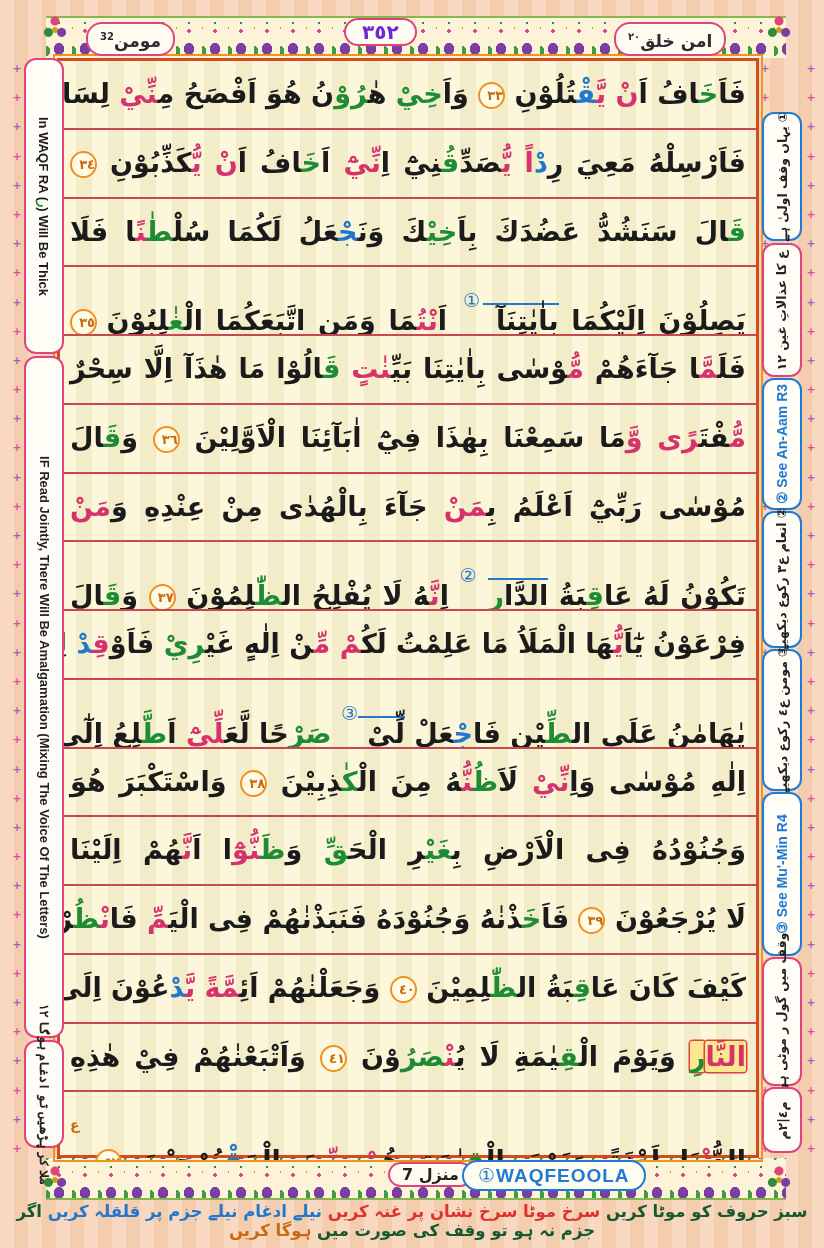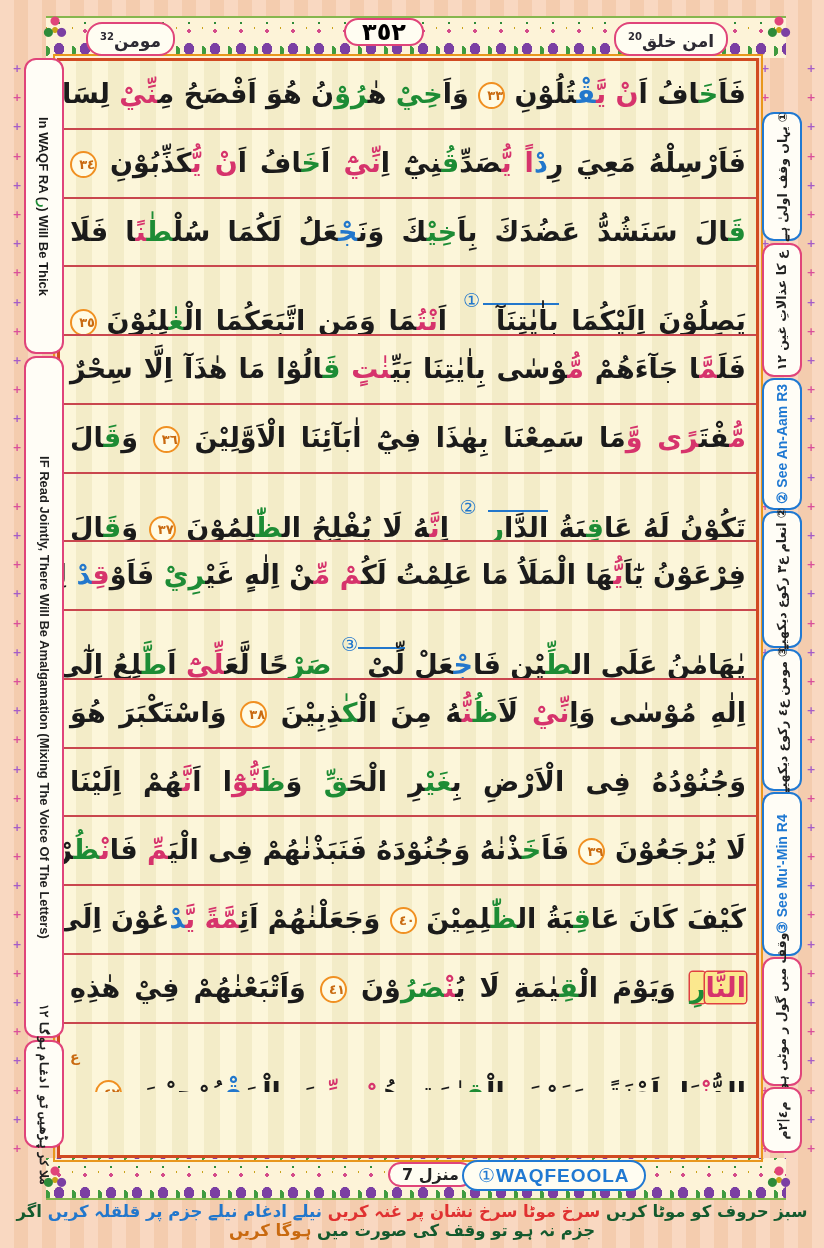--- a/index.html
+++ b/index.html
@@ -24,21 +24,21 @@
   }
   #top-band{top:16px;}
   #bottom-band{top:1158px;border-top:none;border-bottom:2px solid #86b64e;
     background-position:0 4px;}
   .cartouche{
     position:absolute;background:#fffdf2;border:2.5px solid #e0447a;border-radius:16px;
     padding:2px 12px;font-weight:bold;color:#2d2a33;white-space:nowrap;
     direction:rtl;font-size:17px;line-height:22px;z-index:5;
   }
   .cartouche .small-num{font-size:10px;vertical-align:super;color:#2d2a33;}
-  #page-num{font-size:24px;color:#000000;padding:1px 16px;}
+  #page-num{font-size:20px;color:#6d28d9;padding:1px 16px;}
   
   #frame{
     position:absolute;left:57px;top:58px;width:702px;height:1100px;box-sizing:border-box;
     border:3px solid #d14a22;outline:2px solid #e8971c;outline-offset:2px;
     background:repeating-linear-gradient(90deg,#fcf6da 0 16px,#f3ecc8 16px 32px);
     z-index:2;
   }
   .qline{
     box-sizing:border-box;height:68.75px;padding:0 10px;border-bottom:2px solid #c9474e;
     direction:rtl;text-align:justify;text-align-last:justify;
@@ -109,21 +109,21 @@
 <div class="floret" style="left:40px;top:1162px;"></div>
 <div class="floret" style="right:30px;top:1162px;"></div>
 
 <div class="cartouche" style="left:86px;top:22px;">
   <span>مومن</span><span class="small-num">32</span>
 </div>
 <div class="cartouche" id="page-num" style="left:344px;top:18px;">
   <span>٣٥٢</span>
 </div>
 <div class="cartouche" style="left:614px;top:22px;">
-  <span>امن خلق</span><span class="small-num">20</span>
+  <span>امن خلق</span><span class="small-num">٢٠</span>
 </div>
 
 <div class="plus-strip" style="left:10px;">
     <span style="color: rgb(164, 92, 201);">+</span>
     <span style="color: rgb(217, 79, 155);">+</span>
     <span style="color: rgb(164, 92, 201);">+</span>
     <span style="color: rgb(217, 79, 155);">+</span>
     <span style="color: rgb(164, 92, 201);">+</span>
     <span style="color: rgb(217, 79, 155);">+</span>
     <span style="color: rgb(164, 92, 201);">+</span>
@@ -242,20 +242,21 @@
   </div>
 
 <div id="frame">
   <div id="text-area">
       <div class="qline"><span style="color: rgb(27, 27, 27);">فَاَ</span><span style="color: rgb(29, 140, 53);">خَ</span><span style="color: rgb(27, 27, 27);">افُ اَ</span><span style="color: rgb(214, 51, 108);">نْ يَّ</span><span style="color: rgb(34, 119, 204);">قْ</span><span style="color: rgb(27, 27, 27);">تُلُوْنِ </span><span class="verse" style="color: rgb(201, 106, 16);">٣٣</span><span style="color: rgb(27, 27, 27);"> وَاَ</span><span style="color: rgb(29, 140, 53);">خِيْ</span><span style="color: rgb(27, 27, 27);"> هٰ</span><span style="color: rgb(29, 140, 53);">رُوْ</span><span style="color: rgb(27, 27, 27);">نُ هُوَ اَفْصَحُ مِ</span><span style="color: rgb(214, 51, 108);">نِّيْ</span><span style="color: rgb(27, 27, 27);"> لِسَا</span><span style="color: rgb(214, 51, 108);">نًا</span></div>
       <div class="qline"><span style="color: rgb(27, 27, 27);">فَاَرْسِلْهُ مَعِيَ رِ</span><span style="color: rgb(34, 119, 204);">دْ</span><span style="color: rgb(214, 51, 108);">اً يُّ</span><span style="color: rgb(27, 27, 27);">صَدِّ</span><span style="color: rgb(29, 140, 53);">قُ</span><span style="color: rgb(27, 27, 27);">نِيْٓ اِ</span><span style="color: rgb(214, 51, 108);">نِّيْٓ</span><span style="color: rgb(27, 27, 27);"> اَ</span><span style="color: rgb(29, 140, 53);">خَ</span><span style="color: rgb(27, 27, 27);">افُ اَ</span><span style="color: rgb(214, 51, 108);">نْ يُّ</span><span style="color: rgb(27, 27, 27);">كَذِّبُوْنِ </span><span class="verse" style="color: rgb(201, 106, 16);">٣٤</span></div>
       <div class="qline"><span style="color: rgb(29, 140, 53);">قَ</span><span style="color: rgb(27, 27, 27);">الَ سَنَشُدُّ عَضُدَكَ بِاَ</span><span style="color: rgb(29, 140, 53);">خِيْ</span><span style="color: rgb(27, 27, 27);">كَ وَنَ</span><span style="color: rgb(34, 119, 204);">جْ</span><span style="color: rgb(27, 27, 27);">عَلُ لَكُمَا سُلْ</span><span style="color: rgb(29, 140, 53);">طٰ</span><span style="color: rgb(214, 51, 108);">نً</span><span style="color: rgb(27, 27, 27);">ا فَلَا</span></div>
       <div class="qline"><span style="color: rgb(27, 27, 27);">يَصِلُوْنَ اِلَيْكُمَا </span><span class="ovl" style="color: rgb(27, 27, 27);">بِاٰيٰتِنَآ </span><span class="ref" style="color: rgb(34, 119, 204);">①</span><span style="color: rgb(27, 27, 27);"> اَ</span><span style="color: rgb(214, 51, 108);">نْتُ</span><span style="color: rgb(27, 27, 27);">مَا وَمَنِ اتَّبَعَكُمَا الْ</span><span style="color: rgb(29, 140, 53);">غٰ</span><span style="color: rgb(27, 27, 27);">لِبُوْنَ </span><span class="verse" style="color: rgb(201, 106, 16);">٣٥</span></div>
       <div class="qline"><span style="color: rgb(27, 27, 27);">فَلَ</span><span style="color: rgb(214, 51, 108);">مَّ</span><span style="color: rgb(27, 27, 27);">ا جَآءَهُمْ </span><span style="color: rgb(214, 51, 108);">مُّ</span><span style="color: rgb(27, 27, 27);">وْسٰى بِاٰيٰتِنَا بَيِّ</span><span style="color: rgb(214, 51, 108);">نٰتٍ</span><span style="color: rgb(27, 27, 27);"> </span><span style="color: rgb(29, 140, 53);">قَ</span><span style="color: rgb(27, 27, 27);">الُوْا مَا هٰذَآ اِلَّا سِحْرٌ</span></div>
       <div class="qline"><span style="color: rgb(214, 51, 108);">مُّ</span><span style="color: rgb(27, 27, 27);">فْتَ</span><span style="color: rgb(214, 51, 108);">رًى وَّ</span><span style="color: rgb(27, 27, 27);">مَا سَمِعْنَا بِهٰذَا فِيْٓ اٰبَآئِنَا الْاَوَّلِيْنَ </span><span class="verse" style="color: rgb(201, 106, 16);">٣٦</span><span style="color: rgb(27, 27, 27);"> وَ</span><span style="color: rgb(29, 140, 53);">قَ</span><span style="color: rgb(27, 27, 27);">الَ</span></div>
+      <div class="qline"><span style="color: rgb(27, 27, 27);">مُوْسٰى رَبِّيْٓ اَعْلَمُ بِ</span><span style="color: rgb(214, 51, 108);">مَنْ</span><span style="color: rgb(27, 27, 27);"> جَآءَ بِالْهُدٰى مِنْ عِنْدِهِ وَ</span><span style="color: rgb(214, 51, 108);">مَنْ</span></div>
       <div class="qline"><span style="color: rgb(27, 27, 27);">تَكُوْنُ لَهُ عَا</span><span style="color: rgb(29, 140, 53);">قِ</span><span style="color: rgb(27, 27, 27);">بَةُ </span><span class="ovl" style="color: rgb(27, 27, 27);">الدَّا</span><span class="ovl" style="color: rgb(29, 140, 53);">رِ</span><span style="color: rgb(27, 27, 27);"> </span><span class="ref" style="color: rgb(34, 119, 204);">②</span><span style="color: rgb(27, 27, 27);"> اِ</span><span style="color: rgb(214, 51, 108);">نَّ</span><span style="color: rgb(27, 27, 27);">هُ لَا يُفْلِحُ ال</span><span style="color: rgb(29, 140, 53);">ظّٰ</span><span style="color: rgb(27, 27, 27);">لِمُوْنَ </span><span class="verse" style="color: rgb(201, 106, 16);">٣٧</span><span style="color: rgb(27, 27, 27);"> وَ</span><span style="color: rgb(29, 140, 53);">قَ</span><span style="color: rgb(27, 27, 27);">الَ</span></div>
       <div class="qline"><span style="color: rgb(27, 27, 27);">فِرْعَوْنُ يٰٓاَ</span><span style="color: rgb(214, 51, 108);">يُّ</span><span style="color: rgb(27, 27, 27);">هَا الْمَلَاُ مَا عَلِمْتُ لَكُ</span><span style="color: rgb(214, 51, 108);">مْ مِّ</span><span style="color: rgb(27, 27, 27);">نْ اِلٰهٍ غَيْ</span><span style="color: rgb(29, 140, 53);">رِيْ</span><span style="color: rgb(27, 27, 27);"> فَاَوْ</span><span style="color: rgb(214, 51, 108);">قِ</span><span style="color: rgb(34, 119, 204);">دْ</span><span style="color: rgb(27, 27, 27);"> لِيْ</span></div>
       <div class="qline"><span style="color: rgb(27, 27, 27);">يٰهَامٰنُ عَلَى ال</span><span style="color: rgb(29, 140, 53);">طِّ</span><span style="color: rgb(27, 27, 27);">يْنِ فَا</span><span style="color: rgb(34, 119, 204);">جْ</span><span style="color: rgb(27, 27, 27);">عَلْ </span><span class="ovl" style="color: rgb(27, 27, 27);">لِّيْ </span><span class="ref" style="color: rgb(34, 119, 204);">③</span><span style="color: rgb(27, 27, 27);"> </span><span style="color: rgb(29, 140, 53);">صَرْ</span><span style="color: rgb(27, 27, 27);">حًا لَّعَ</span><span style="color: rgb(214, 51, 108);">لِّيْٓ</span><span style="color: rgb(27, 27, 27);"> اَ</span><span style="color: rgb(29, 140, 53);">طَّ</span><span style="color: rgb(27, 27, 27);">لِعُ اِلٰٓى</span></div>
       <div class="qline"><span style="color: rgb(27, 27, 27);">اِلٰهِ مُوْسٰى وَاِ</span><span style="color: rgb(214, 51, 108);">نِّيْ</span><span style="color: rgb(27, 27, 27);"> لَاَ</span><span style="color: rgb(29, 140, 53);">ظُ</span><span style="color: rgb(214, 51, 108);">نُّ</span><span style="color: rgb(27, 27, 27);">هُ مِنَ الْ</span><span style="color: rgb(29, 140, 53);">كٰ</span><span style="color: rgb(27, 27, 27);">ذِبِيْنَ </span><span class="verse" style="color: rgb(201, 106, 16);">٣٨</span><span style="color: rgb(27, 27, 27);"> وَاسْتَكْبَرَ هُوَ</span></div>
       <div class="qline"><span style="color: rgb(27, 27, 27);">وَجُنُوْدُهُ فِى الْاَرْضِ بِ</span><span style="color: rgb(29, 140, 53);">غَيْ</span><span style="color: rgb(27, 27, 27);">رِ الْحَ</span><span style="color: rgb(29, 140, 53);">قِّ</span><span style="color: rgb(27, 27, 27);"> وَ</span><span style="color: rgb(29, 140, 53);">ظَ</span><span style="color: rgb(214, 51, 108);">نُّوْٓ</span><span style="color: rgb(27, 27, 27);">ا اَ</span><span style="color: rgb(214, 51, 108);">نَّ</span><span style="color: rgb(27, 27, 27);">هُمْ اِلَيْنَا</span></div>
       <div class="qline"><span style="color: rgb(27, 27, 27);">لَا يُرْجَعُوْنَ </span><span class="verse" style="color: rgb(201, 106, 16);">٣٩</span><span style="color: rgb(27, 27, 27);"> فَاَ</span><span style="color: rgb(29, 140, 53);">خَ</span><span style="color: rgb(27, 27, 27);">ذْنٰهُ وَجُنُوْدَهُ فَنَبَذْنٰهُمْ فِى الْيَ</span><span style="color: rgb(214, 51, 108);">مِّ</span><span style="color: rgb(27, 27, 27);"> فَا</span><span style="color: rgb(214, 51, 108);">نْ</span><span style="color: rgb(29, 140, 53);">ظُ</span><span style="color: rgb(27, 27, 27);">رْ</span></div>
       <div class="qline"><span style="color: rgb(27, 27, 27);">كَيْفَ كَانَ عَا</span><span style="color: rgb(29, 140, 53);">قِ</span><span style="color: rgb(27, 27, 27);">بَةُ ال</span><span style="color: rgb(29, 140, 53);">ظّٰ</span><span style="color: rgb(27, 27, 27);">لِمِيْنَ </span><span class="verse" style="color: rgb(201, 106, 16);">٤٠</span><span style="color: rgb(27, 27, 27);"> وَجَعَلْنٰهُمْ اَئِ</span><span style="color: rgb(214, 51, 108);">مَّةً يَّ</span><span style="color: rgb(34, 119, 204);">دْ</span><span style="color: rgb(27, 27, 27);">عُوْنَ اِلَى</span></div>
       <div class="qline"><span class="hl" style="color: rgb(214, 51, 108);">النَّا</span><span class="hl" style="color: rgb(29, 140, 53);">رِ</span><span style="color: rgb(27, 27, 27);"> وَيَوْمَ الْ</span><span style="color: rgb(29, 140, 53);">قِ</span><span style="color: rgb(27, 27, 27);">يٰمَةِ لَا يُ</span><span style="color: rgb(214, 51, 108);">نْ</span><span style="color: rgb(29, 140, 53);">صَرُ</span><span style="color: rgb(27, 27, 27);">وْنَ </span><span class="verse" style="color: rgb(201, 106, 16);">٤١</span><span style="color: rgb(27, 27, 27);"> وَاَتْبَعْنٰهُمْ فِيْ هٰذِهِ</span></div>
       <div class="qline"><span style="color: rgb(27, 27, 27);">الدُّ</span><span style="color: rgb(214, 51, 108);">نْ</span><span style="color: rgb(27, 27, 27);">يَا لَعْنَةً وَيَوْمَ الْ</span><span style="color: rgb(29, 140, 53);">قِ</span><span style="color: rgb(27, 27, 27);">يٰمَةِ هُ</span><span style="color: rgb(214, 51, 108);">مْ مِّ</span><span style="color: rgb(27, 27, 27);">نَ الْمَ</span><span style="color: rgb(34, 119, 204);">قْ</span><span style="color: rgb(27, 27, 27);">بُوْحِيْنَ </span><span class="verse" style="color: rgb(201, 106, 16);">٤٢</span><span class="ruku" style="color: rgb(201, 106, 16);"> ع</span></div>
     </div>

